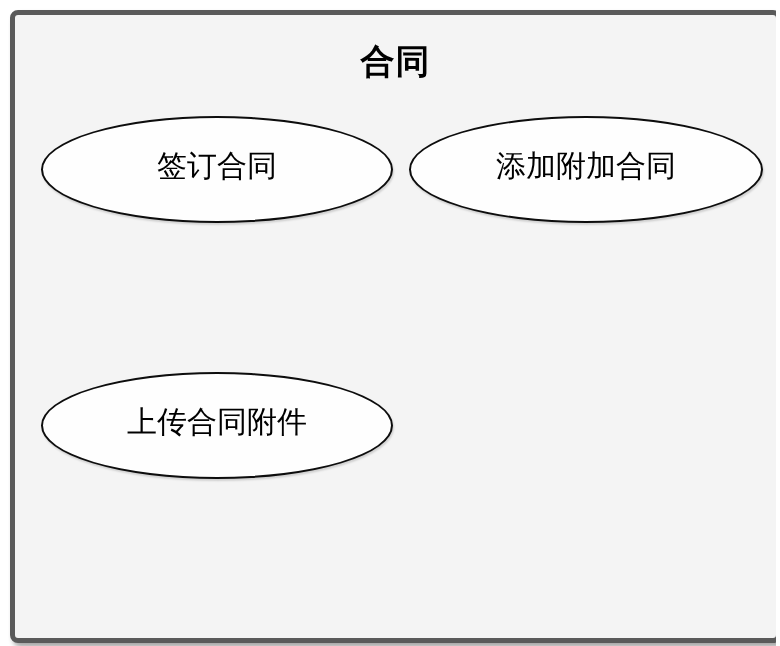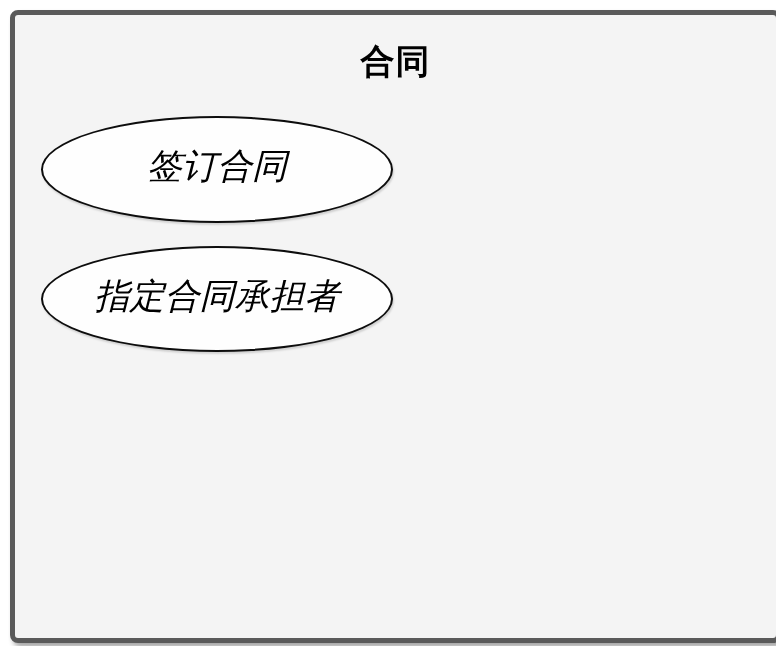--- a/index.html
+++ b/index.html
@@ -45,42 +45,44 @@
     position: absolute;
     background: var(--node-fill);
     border: 2px solid var(--node-border);
     border-radius: 50%;
     display: flex;
     align-items: center;
     justify-content: center;
     box-shadow: 1px 2px 2px rgba(0, 0, 0, 0.15);
   }
   .usecase-label {
-    font-size: 35px;
+    font-size: 30px;
     color: var(--text-color);
     white-space: nowrap;
     transform: translateY(-3px);
-    font-style: italic;
   }
 </style>
 </head>
 <body>
 
 <div class="page">
   <div class="frame">
 
     <div class="frame-title">合同</div>
 
     <div class="usecase" style="left:26px; top:101px; width:352px; height:107px;">
       <span class="usecase-label">签订合同</span>
     </div>
 
-
-    <div class="usecase" style="left:26px; top:231px; width:352px; height:106px;">
-      <span class="usecase-label">指定合同承担者</span>
+    <div class="usecase" style="left:394px; top:101px; width:354px; height:107px;">
+      <span class="usecase-label">添加附加合同</span>
     </div>
 
 
+
+    <div class="usecase" style="left:26px; top:357px; width:352px; height:107px;">
+      <span class="usecase-label">上传合同附件</span>
+    </div>
 
 
 
   </div>
 </div>
 
 </body></html>

